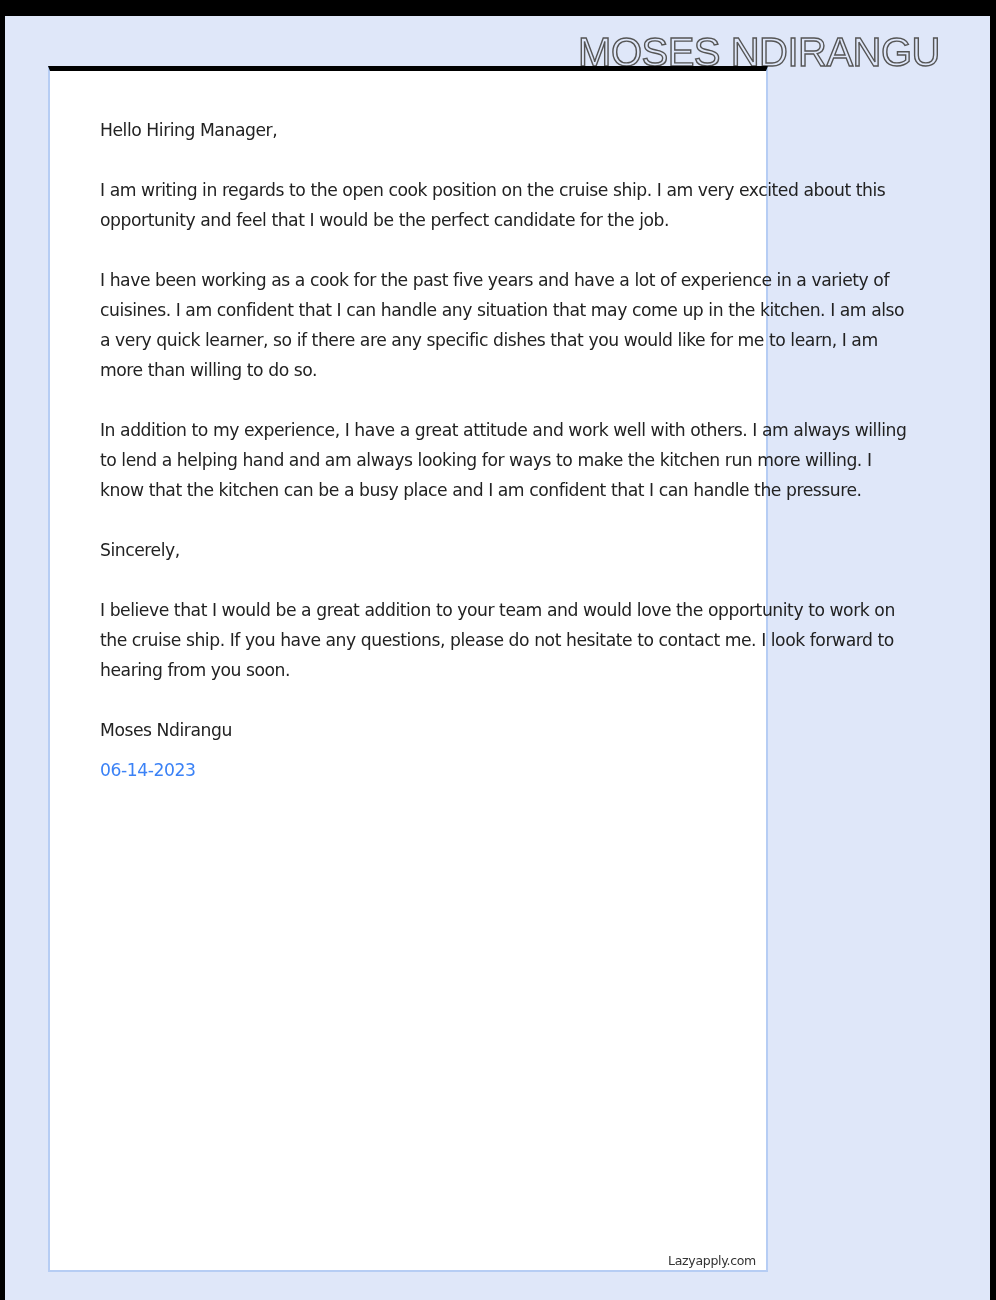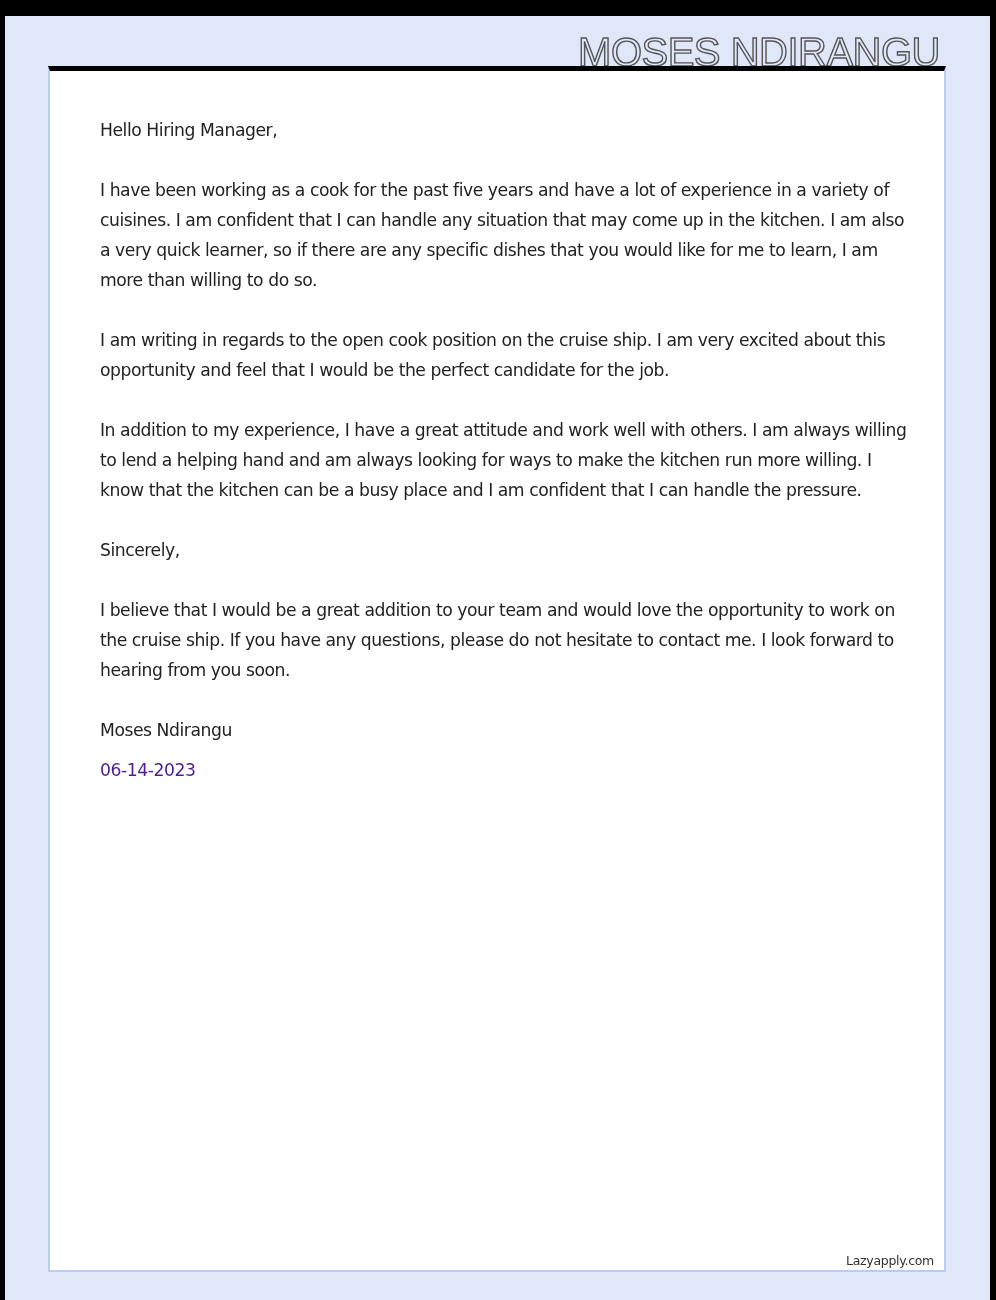--- a/index.html
+++ b/index.html
@@ -23,62 +23,62 @@
       font-size: 40px;
       letter-spacing: -0.5px;
       color: #dfe7f9;
       -webkit-text-stroke: 1.4px #555;
       line-height: 44px;
       white-space: nowrap;
     }
     .page {
       position: absolute;
       left: 43px; top: 50px;
-      width: 898px; height: 1206px;
+      width: 720px; height: 1206px;
       background: #fff;
       border-top: 5px solid #000;
       border-left: 2px solid #b6cdf4;
       border-right: 2px solid #b6cdf4;
       border-bottom: 2px solid #b6cdf4;
       box-sizing: border-box;
     }
     .letter {
       position: absolute;
       left: 50px; top: 44px;
       width: 810px;
       font-family: "DejaVu Sans", sans-serif;
       font-size: 17.2px;
       line-height: 30px;
       color: #222;
       letter-spacing: -0.45px;
     }
     .letter p { margin: 0 0 30px 0; }
     .letter p.sig-name { margin-bottom: 10px; }
-    .date { color: #4c1d95; margin: 0; }
+    .date { color: #3b82f6; margin: 0; }
     .footer-brand {
       position: absolute;
       right: 10px; bottom: 2px;
       font-family: "DejaVu Sans", sans-serif;
       font-size: 12.5px;
       color: #333;
       letter-spacing: -0.3px;
       text-align: right;
     }
   </style>
 </head>
 <body>
 
 <div class="frame">
   <div class="header-name">MOSES NDIRANGU</div>
 
   <div class="page">
     <div class="letter">
       <p>Hello Hiring Manager,</p>
+      <p>I am writing in regards to the open cook position on the cruise ship. I am very excited about this opportunity and feel that I would be the perfect candidate for the job.</p>
       <p>I have been working as a cook for the past five years and have a lot of experience in a variety of cuisines. I am confident that I can handle any situation that may come up in the kitchen. I am also a very quick learner, so if there are any specific dishes that you would like for me to learn, I am more than willing to do so.</p>
-      <p>I am writing in regards to the open cook position on the cruise ship. I am very excited about this opportunity and feel that I would be the perfect candidate for the job.</p>
       <p>In addition to my experience, I have a great attitude and work well with others. I am always willing to lend a helping hand and am always looking for ways to make the kitchen run more willing. I know that the kitchen can be a busy place and I am confident that I can handle the pressure.</p>
       <p>Sincerely,</p>
       <p>I believe that I would be a great addition to your team and would love the opportunity to work on the cruise ship. If you have any questions, please do not hesitate to contact me. I look forward to hearing from you soon.</p>
       <p class="sig-name">Moses Ndirangu</p>
       <p class="date">06-14-2023</p>
     </div>
     <div class="footer-brand">Lazyapply.com</div>
   </div>
 </div>
 

